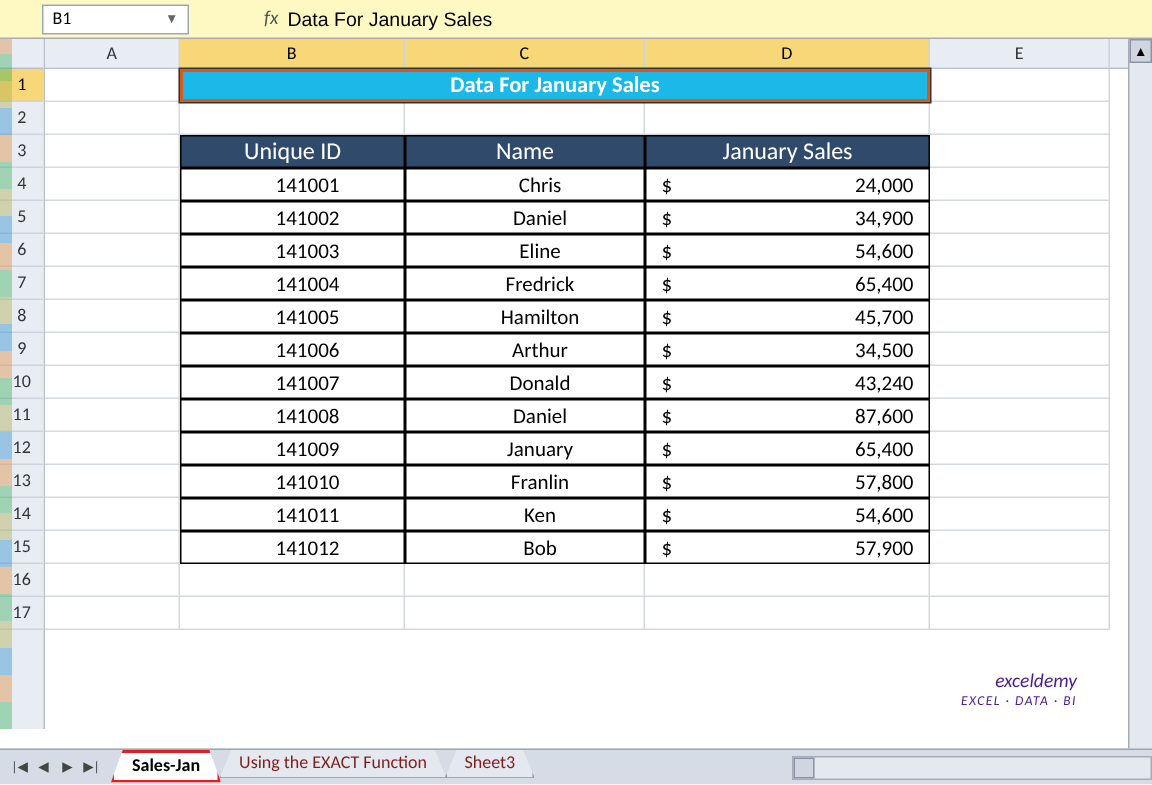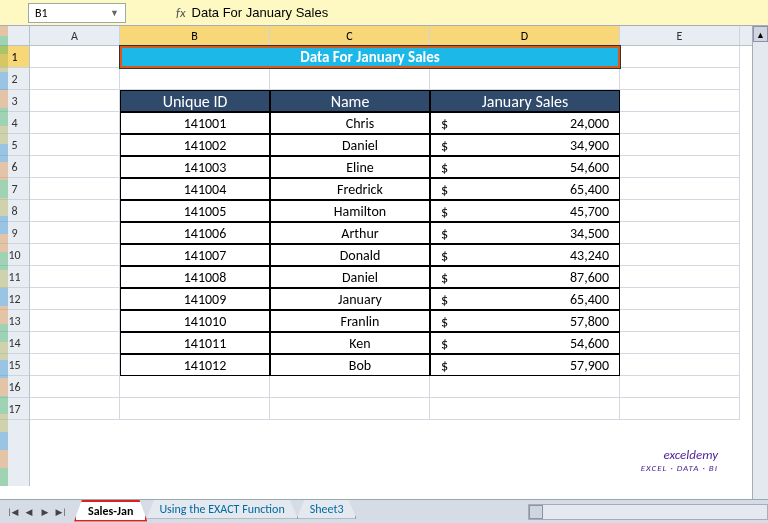--- a/index.html
+++ b/index.html
@@ -35,21 +35,21 @@
 .sales-cell { border: 1px solid #000; background: #fff; padding: 0 10px; }
 .sales-cell .cur { float: left; }
 .sales-cell .amt { margin-left: auto; }
 
 .thumb-strip { position: absolute; left: 0; top: 26px; width: 8px; height: 460px; background: repeating-linear-gradient(0deg, #3a5 0 18px, #d83 18px 36px, #28c 36px 54px, #aa4 54px 72px); opacity: 0.4; }
 
 .tab-bar { position: absolute; bottom: 0; left: 0; right: 0; height: 24px; background: #d6dce6; border-top: 1px solid #9aa; display: flex; align-items: center; }
 .nav-btns { display: flex; gap: 2px; padding: 0 6px; }
 .nav-btn { width: 14px; height: 14px; display: flex; align-items: center; justify-content: center; font-size: 9px; color: #444; cursor: pointer; }
 .tabs { display: flex; align-items: flex-start; height: 24px; }
-.tab { padding: 2px 12px 2px 12px; background: #e4e8ef; border: 1px solid #8a94a6; border-top: none; font-size: 12px; color: #0369a1; margin-right: -1px; clip-path: polygon(8px 0, calc(100% - 8px) 0, 100% 100%, 0 100%); cursor: pointer; }
+.tab { padding: 2px 12px 2px 12px; background: #e4e8ef; border: 1px solid #8a94a6; border-top: none; font-size: 12px; color: #7f1d1d; margin-right: -1px; clip-path: polygon(8px 0, calc(100% - 8px) 0, 100% 100%, 0 100%); cursor: pointer; }
 .tab.active { background: #fff; font-weight: bold; border: 2px solid #e02020; color: #000; }
 .scroll-track { margin-left: auto; width: 240px; height: 16px; background: #e4e8ef; border: 1px solid #aab; display: flex; }
 .scroll-thumb { width: 14px; height: 14px; background: #d0d6e0; border: 1px solid #8a94a6; }
 
 .watermark { position: absolute; right: 50px; bottom: 50px; font-size: 13px; color: #4c1d95; text-align: right; font-style: italic; pointer-events: none; }
 .watermark .sub { font-size: 9px; letter-spacing: 1px; }
 
 .scroll-right { position: absolute; right: 0; top: 26px; width: 16px; bottom: 24px; background: #e4e8ef; border-left: 1px solid #aab; }
 .scroll-right .sbtn { height: 16px; display: flex; align-items: center; justify-content: center; font-size: 9px; background: #d0d6e0; border: 1px solid #8a94a6; }
 </style>

